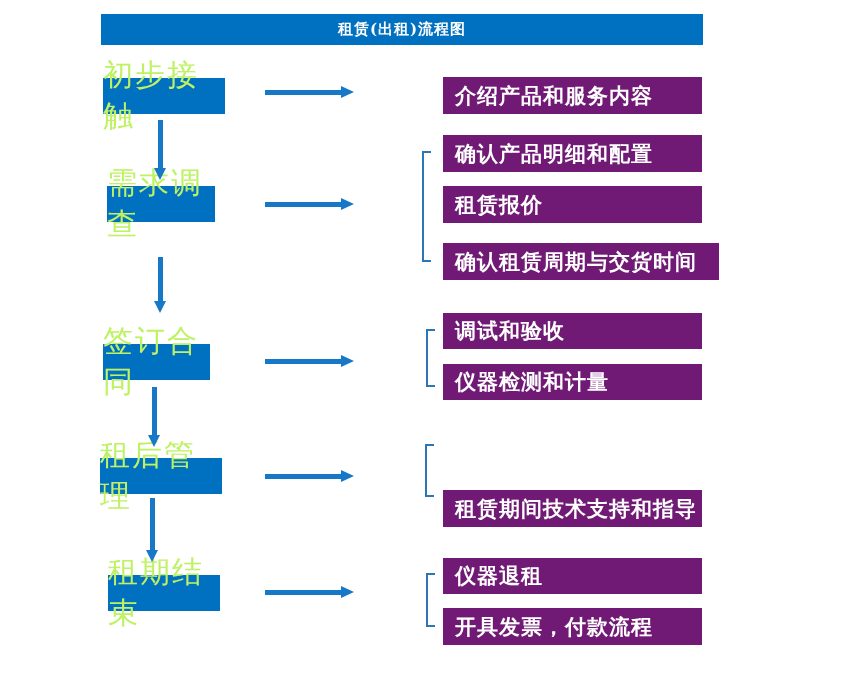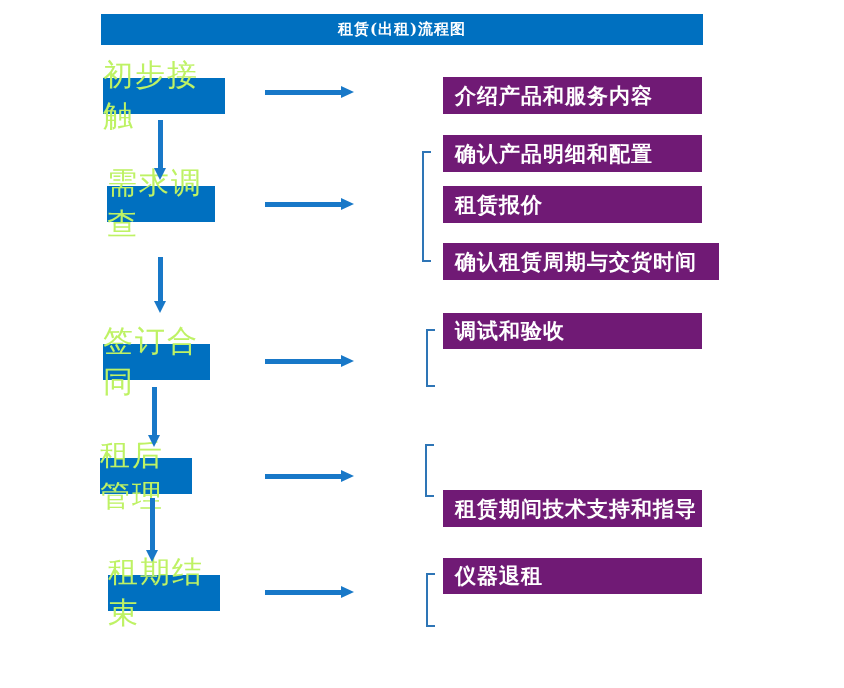--- a/index.html
+++ b/index.html
@@ -76,21 +76,21 @@
 </head>
 <body>
 
 <div class="canvas">
 
   <div class="titlebar">租赁(出租)流程图</div>
 
   <div class="lbox" style="left:103px; top:78px;  width:122px;">初步接触</div>
   <div class="lbox" style="left:107px; top:186px; width:108px;">需求调查</div>
   <div class="lbox" style="left:103px; top:344px; width:107px;">签订合同</div>
-  <div class="lbox" style="left:100px; top:458px; width:92px;">租后管理</div>
+  <div class="lbox" style="left:100px; top:458px; width:122px;">租后管理</div>
   <div class="lbox" style="left:108px; top:575px; width:112px;">租期结束</div>
 
   <div class="varrow" style="left:154px; top:120px; height:60px;">
       <i class="shaft"></i>
       <i class="head"></i>
     </div>
   <div class="varrow" style="left:154px; top:257px; height:56px;">
       <i class="shaft"></i>
       <i class="head"></i>
     </div>
@@ -129,18 +129,20 @@
   <div class="bracket" style="left:425px; top:444px; height:53px;"></div>
   <div class="bracket" style="left:426px; top:573px; height:54px;"></div>
 
   <div class="rbox" style="left:443px; top:77px;  width:259px;">介绍产品和服务内容</div>
 
   <div class="rbox" style="left:443px; top:135px; width:259px;">确认产品明细和配置</div>
   <div class="rbox" style="left:443px; top:186px; width:259px;">租赁报价</div>
   <div class="rbox" style="left:443px; top:243px; width:276px;">确认租赁周期与交货时间</div>
 
   <div class="rbox" style="left:443px; top:313px; width:259px; height:36px;">调试和验收</div>
+  <div class="rbox" style="left:443px; top:364px; width:259px; height:36px;">仪器检测和计量</div>
 
   <div class="rbox" style="left:443px; top:490px; width:259px;">租赁期间技术支持和指导</div>
 
   <div class="rbox" style="left:443px; top:558px; width:259px; height:36px;">仪器退租</div>
+  <div class="rbox" style="left:443px; top:608px; width:259px;">开具发票，付款流程</div>
 
 </div>
 
 </body></html>

